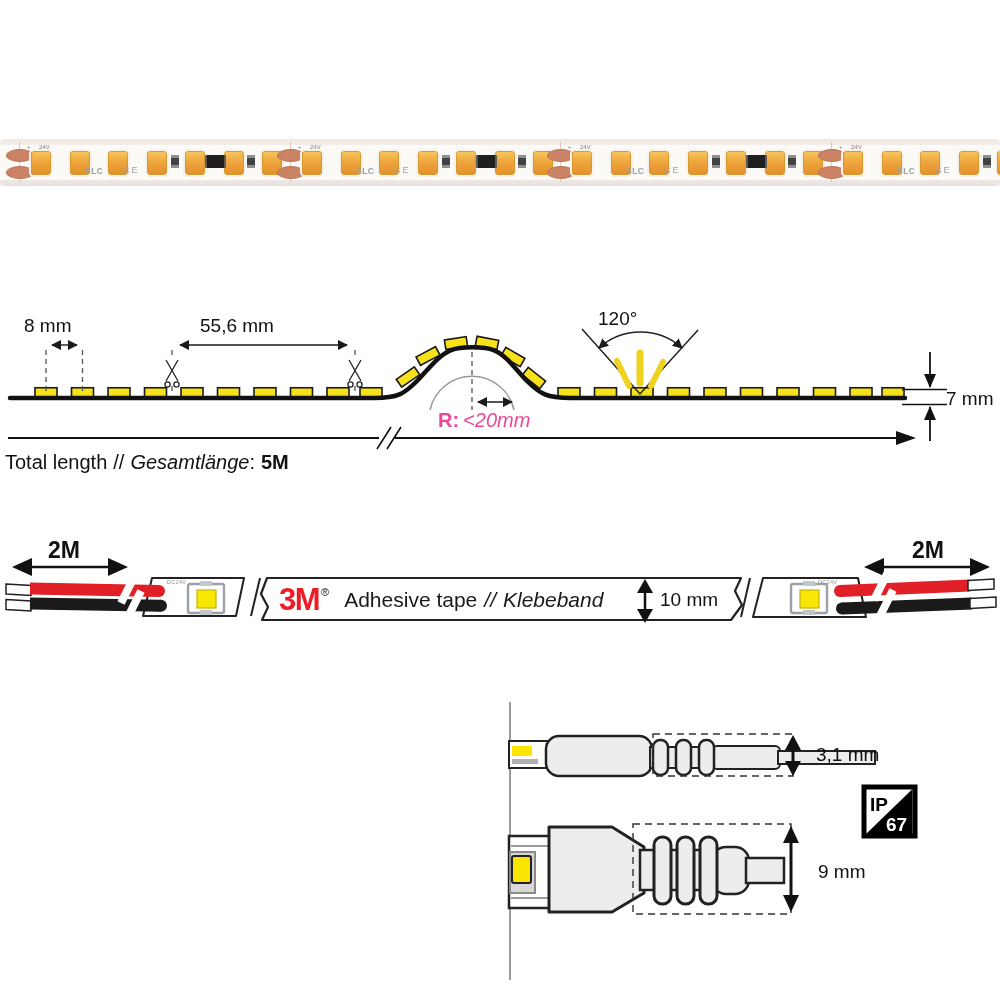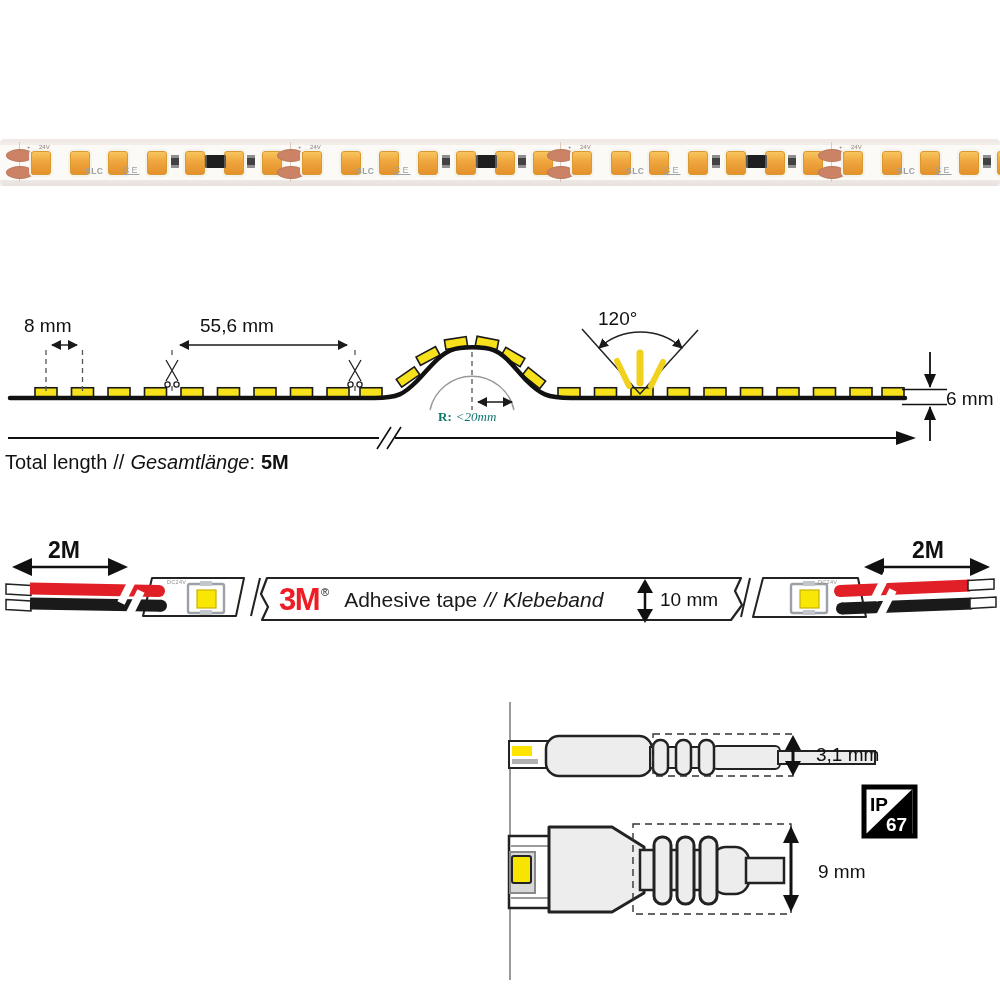--- a/index.html
+++ b/index.html
@@ -15,32 +15,32 @@
           background:linear-gradient(#eee7e4,#faf7f4 28%,#f8f4f1 70%,#e7e0dc);
           box-shadow:0 2px 4px rgba(120,100,90,.18);}
   .pcb{position:absolute;left:0;top:6px;right:0;bottom:6px;background:#fcfaf7;}
   .cutl{position:absolute;width:1px;top:3px;height:40px;background:#dcc8bc;}
   .pad{position:absolute;width:26px;height:11px;border-radius:50%;border:1px solid #b8755a;}
   .pled{position:absolute;width:18px;height:22px;top:12px;border-radius:3px;
         background:linear-gradient(#f8c55e,#efa53d 45%,#e3912c);border:1px solid #d9992f;
         box-shadow:0 0 0 2px #f5f2ec;}
   .tinytxt{position:absolute;font-size:6px;color:#8a7f76;top:5px;white-space:nowrap;}
   .silk{position:absolute;font-size:8.5px;font-weight:bold;color:#99a1a7;top:27px;letter-spacing:.5px;}
-  .silkce{position:absolute;font-size:9px;color:#9aa2a8;top:26px;letter-spacing:2px;text-decoration:underline;}
+  .silkce{position:absolute;font-size:9px;color:#9aa2a8;top:26px;letter-spacing:2px;}
   .res{position:absolute;width:8px;height:7px;top:16px;background:#424242;
        border-top:3px solid #8f8f8f;border-bottom:3px solid #8f8f8f;}
   .ic{position:absolute;width:17px;height:13px;top:16px;background:#1f1f1f;border-radius:1px;
       border-left:2px solid #5a5a5a;border-right:2px solid #5a5a5a;}
   
   .len-text{position:absolute;font-size:20px;color:#111;white-space:nowrap;}
   .len-text .sep{margin:0 6px;}
   .len-text .de{font-style:italic;}
   .len-text .col{margin-right:6px;}
   .len-text .val{font-weight:bold;}
-  .radius-lbl{position:absolute;font-size:13px;color:#0f766e;white-space:nowrap;font-family:Liberation Serif, serif;}
+  .radius-lbl{position:absolute;font-size:20px;color:#ec4899;white-space:nowrap;}
   .radius-lbl .rv{font-style:italic;margin-left:4px;}
   .m2{position:absolute;font-size:23px;font-weight:bold;width:72px;text-align:center;}
   .band-text{position:absolute;display:flex;align-items:center;height:38px;white-space:nowrap;text-align:center;}
   .brand3m{font-size:31px;font-weight:bold;letter-spacing:-1.5px;}
   .reg{font-size:11px;margin:-16px 0 0 2px;}
   .tape-en{font-size:21px;margin-left:15px;color:#1a1a1a;}
   .tape-sep{font-size:21px;margin:0 7px;font-style:italic;color:#1a1a1a;}
   .tape-de{font-size:21px;font-style:italic;color:#1a1a1a;}
   .dcprint{position:absolute;font-size:5.5px;color:#8f8f8f;letter-spacing:.3px;}
   svg text.ipA{font:bold 19px "Liberation Sans","DejaVu Sans",sans-serif;fill:#000;}
@@ -315,21 +315,21 @@
       </g>
     </g>
   </svg>
 
   <div class="lbl ctr" style="left:24px;top:315px;width:84px">8 mm</div>
   <div class="lbl ctr" style="left:200px;top:315px;width:126px">55,6 mm</div>
   <div class="lbl ctr" style="left:598px;top:308px;width:90px">120°</div>
   <div class="radius-lbl" style="left:438px;top:409px">
     <span class="bold">R:</span><span class="rv">&lt;20mm</span>
   </div>
-  <div class="lbl" style="left:946px;top:388px">6 mm</div>
+  <div class="lbl" style="left:946px;top:388px">7 mm</div>
 
   <div class="len-text" style="left:5px;top:451px">
     <span>Total length</span><span class="sep">//</span><span class="de">Gesamtlänge</span><span class="col">:</span><span class="val">5M</span>
   </div>
 
   <div class="m2" style="left:28px;top:537px">2M</div>
   <div class="m2" style="left:892px;top:537px">2M</div>
 
   <div class="band-text" style="left:279px;top:581px">
     <span class="brand3m" style="color:#ee1c25">3M</span>

